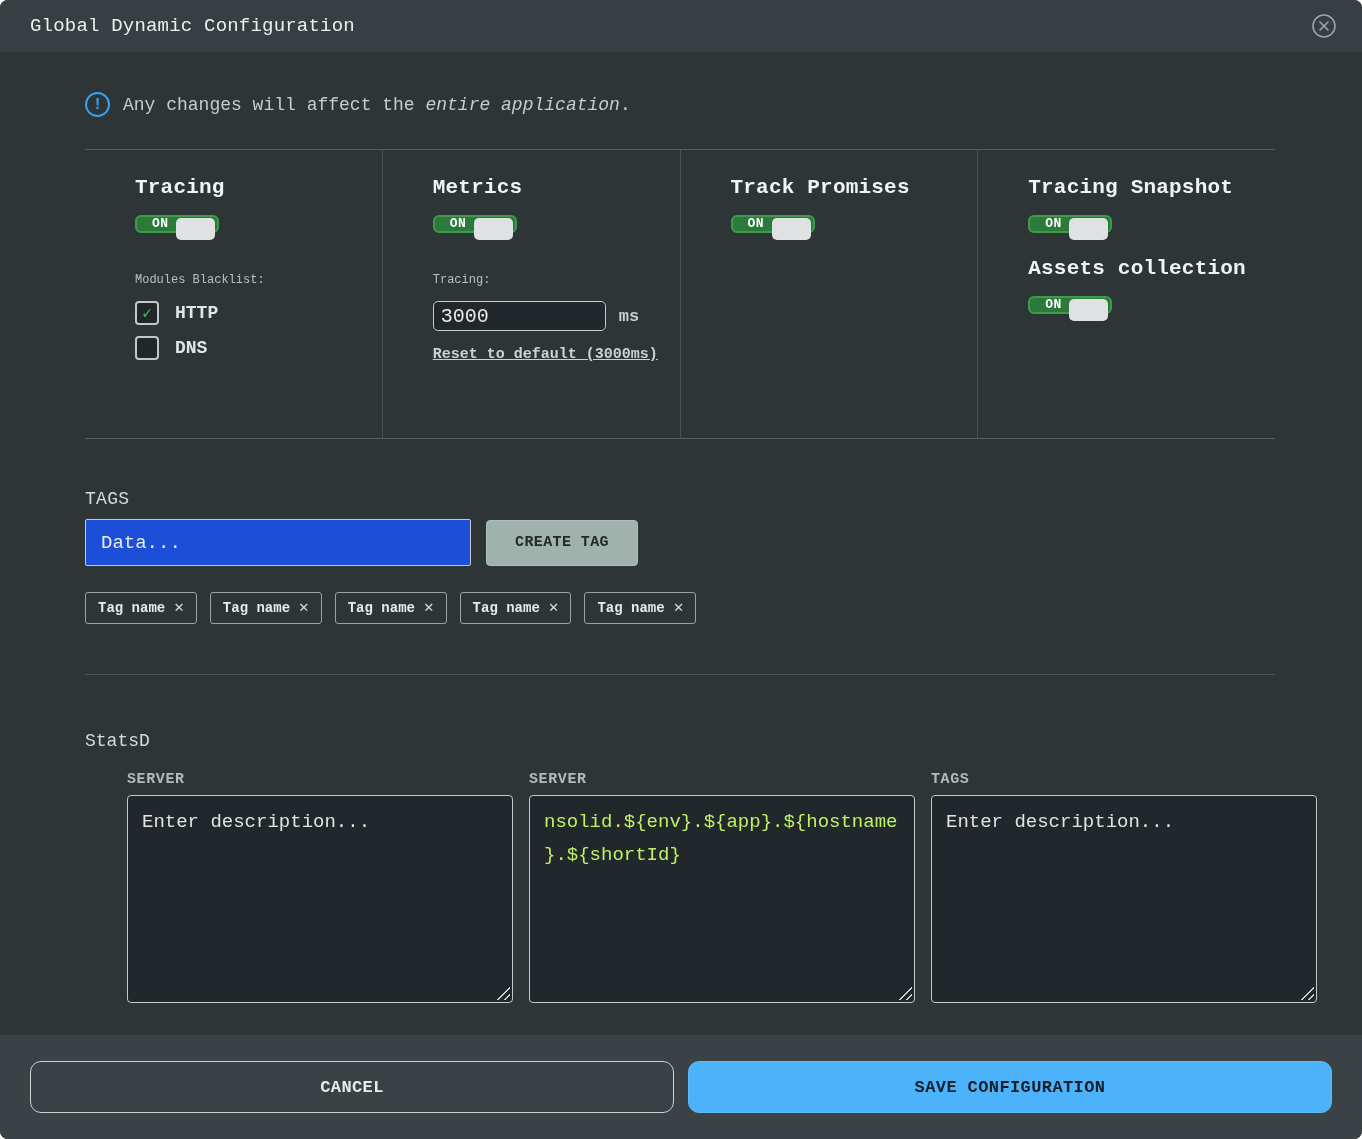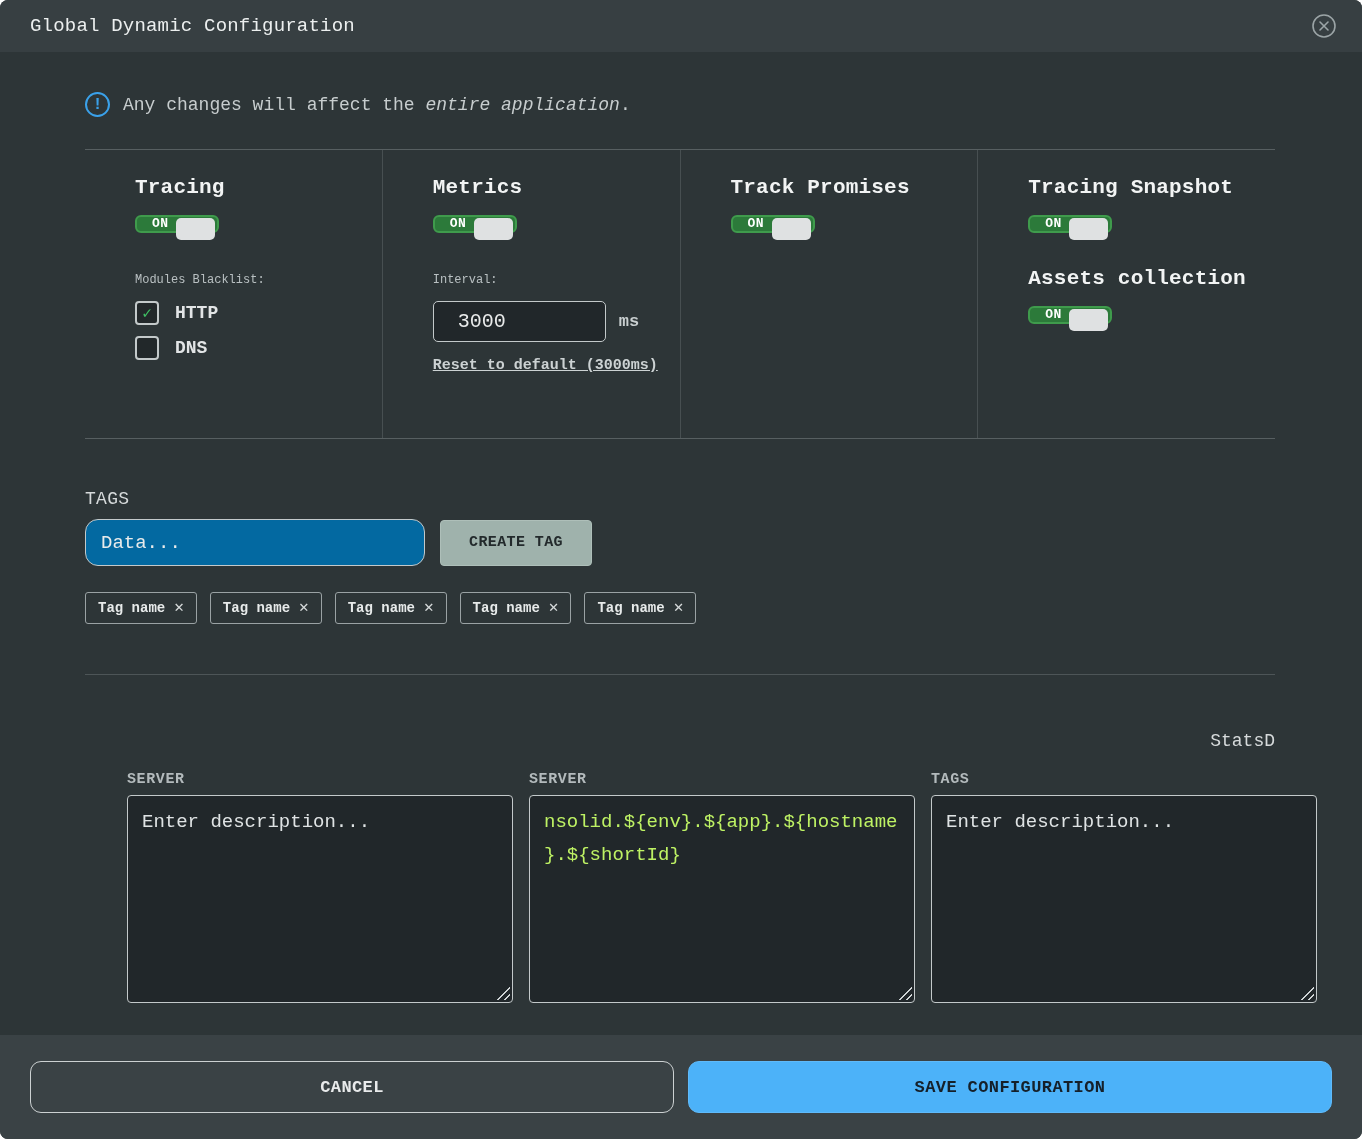--- a/index.html
+++ b/index.html
@@ -53,21 +53,21 @@
   }
   .settings-col {
     flex: 1 1 0;
     padding: 26px 10px 0 50px;
   }
   .settings-col + .settings-col { border-left: 1px solid #474f51; }
   .setting-title {
     color: #f2f4f4; font-size: 21px; font-weight: 700; letter-spacing: .2px;
     margin-bottom: 16px;
   }
-  .setting-title.second { margin-top: 34px; }
+  .setting-title.second { margin-top: 24px; }
   
   .toggle {
     position: relative; width: 84px; height: 18px;
     background: #2c7a3a; border: 2px solid #3f9b4c; border-radius: 6px;
     display: flex; align-items: flex-end; cursor: pointer;
   }
   .toggle-label { color: #ffffff; font-size: 13px; font-weight: 700; margin-left: 15px; letter-spacing: .5px; }
   .toggle-knob {
     position: absolute; top: 1px; right: 2px;
     width: 39px; height: 22px; border-radius: 5px;
@@ -80,37 +80,37 @@
     width: 24px; height: 24px; border-radius: 4px;
     border: 2px solid #c3c9ca; background: #22282a;
     display: flex; align-items: center; justify-content: center;
     color: transparent; font-size: 16px; font-weight: 700;
   }
   .checkbox.checked { color: #3fbf63; }
   .check-label { color: #e2e5e6; font-size: 18px; font-weight: 600; }
   
   .interval-row { display: flex; align-items: center; gap: 13px; margin-bottom: 14px; }
   .interval-input {
-    width: 173px; height: 41px;
+    width: 173px; height: 30px;
     background: #21272a; border: 1px solid #c3c9ca; border-radius: 5px;
-    color: #e9ebeb; font-size: 20px; padding: 0 24px;
+    color: #e9ebeb; font-size: 20px; padding: 0 7px;
     font-family: inherit;
   }
   .unit { color: #c9cfd0; font-size: 17px; font-weight: 600; }
   .reset-link {
     color: #ccd2d3; font-size: 15px; font-weight: 600;
     text-decoration: underline; cursor: pointer; display: inline-block;
   }
   
   .tags-section { margin-top: 50px; }
   .section-heading { color: #d6dadb; font-size: 18px; margin-bottom: 10px; letter-spacing: .3px; }
   .tag-input-row { display: flex; align-items: center; gap: 15px; }
   .tag-input {
-    width: 340px; height: 47px;
-    background: #0369a1; border: 1px solid #c3c9ca; border-radius: 13px;
+    width: 386px; height: 47px;
+    background: #1d4ed8; border: 1px solid #c3c9ca; border-radius: 2px;
     color: #e9ebeb; font-size: 19px; padding: 0 15px;
     font-family: inherit;
   }
   .create-tag-btn {
     width: 152px; height: 46px;
     background: #9fb2ac; border: 1px solid #aebfb9; border-radius: 4px;
     color: #232a2c; font-size: 15px; font-weight: 700; letter-spacing: .4px;
     cursor: pointer; font-family: inherit;
   }
   .chips-row { display: flex; gap: 13px; margin-top: 26px; }
@@ -119,21 +119,21 @@
     border: 1px solid #9aa2a4; border-radius: 3px;
     display: flex; align-items: center; gap: 9px;
     background: transparent; cursor: default;
   }
   .chip-label { color: #e7eaea; font-size: 14px; font-weight: 600; }
   .chip-x { color: #d6dadb; font-size: 16px; font-weight: 400; cursor: pointer; line-height: 1; }
   
   .h-divider { border: none; border-top: 1px solid #4d5557; margin: 50px 0 0 0; }
   
   .statsd-section { margin-top: 56px; }
-  .statsd-heading { color: #d6dadb; font-size: 18px; margin-bottom: 20px; text-align: right; }
+  .statsd-heading { color: #d6dadb; font-size: 18px; margin-bottom: 20px; }
   .statsd-cols { display: flex; gap: 16px; padding-left: 42px; }
   .statsd-col { width: 386px; }
   .col-label {
     color: #b3babc; font-size: 15px; font-weight: 700; letter-spacing: .6px;
     margin-bottom: 7px;
   }
   .ta-wrap { position: relative; }
   .statsd-textarea {
     width: 386px; height: 208px; resize: none; display: block;
     background: #21272a; border: 1px solid #c3c9ca; border-radius: 4px;
@@ -206,21 +206,21 @@
           <span class="check-label">DNS</span>
         </div>
       </div>
 
       <div class="settings-col">
         <div class="setting-title">Metrics</div>
         <div class="toggle">
           <span class="toggle-label">ON</span>
           <span class="toggle-knob"></span>
         </div>
-        <div class="sub-label">Interval:</div>
+        <div class="sub-label">Tracing:</div>
         <div class="interval-row">
           <input class="interval-input" type="text" value="3000" style="">
           <span class="unit">ms</span>
         </div>
         <a class="reset-link">Reset to default (3000ms)</a>
       </div>
 
       <div class="settings-col">
         <div class="setting-title">Track Promises</div>
         <div class="toggle">

